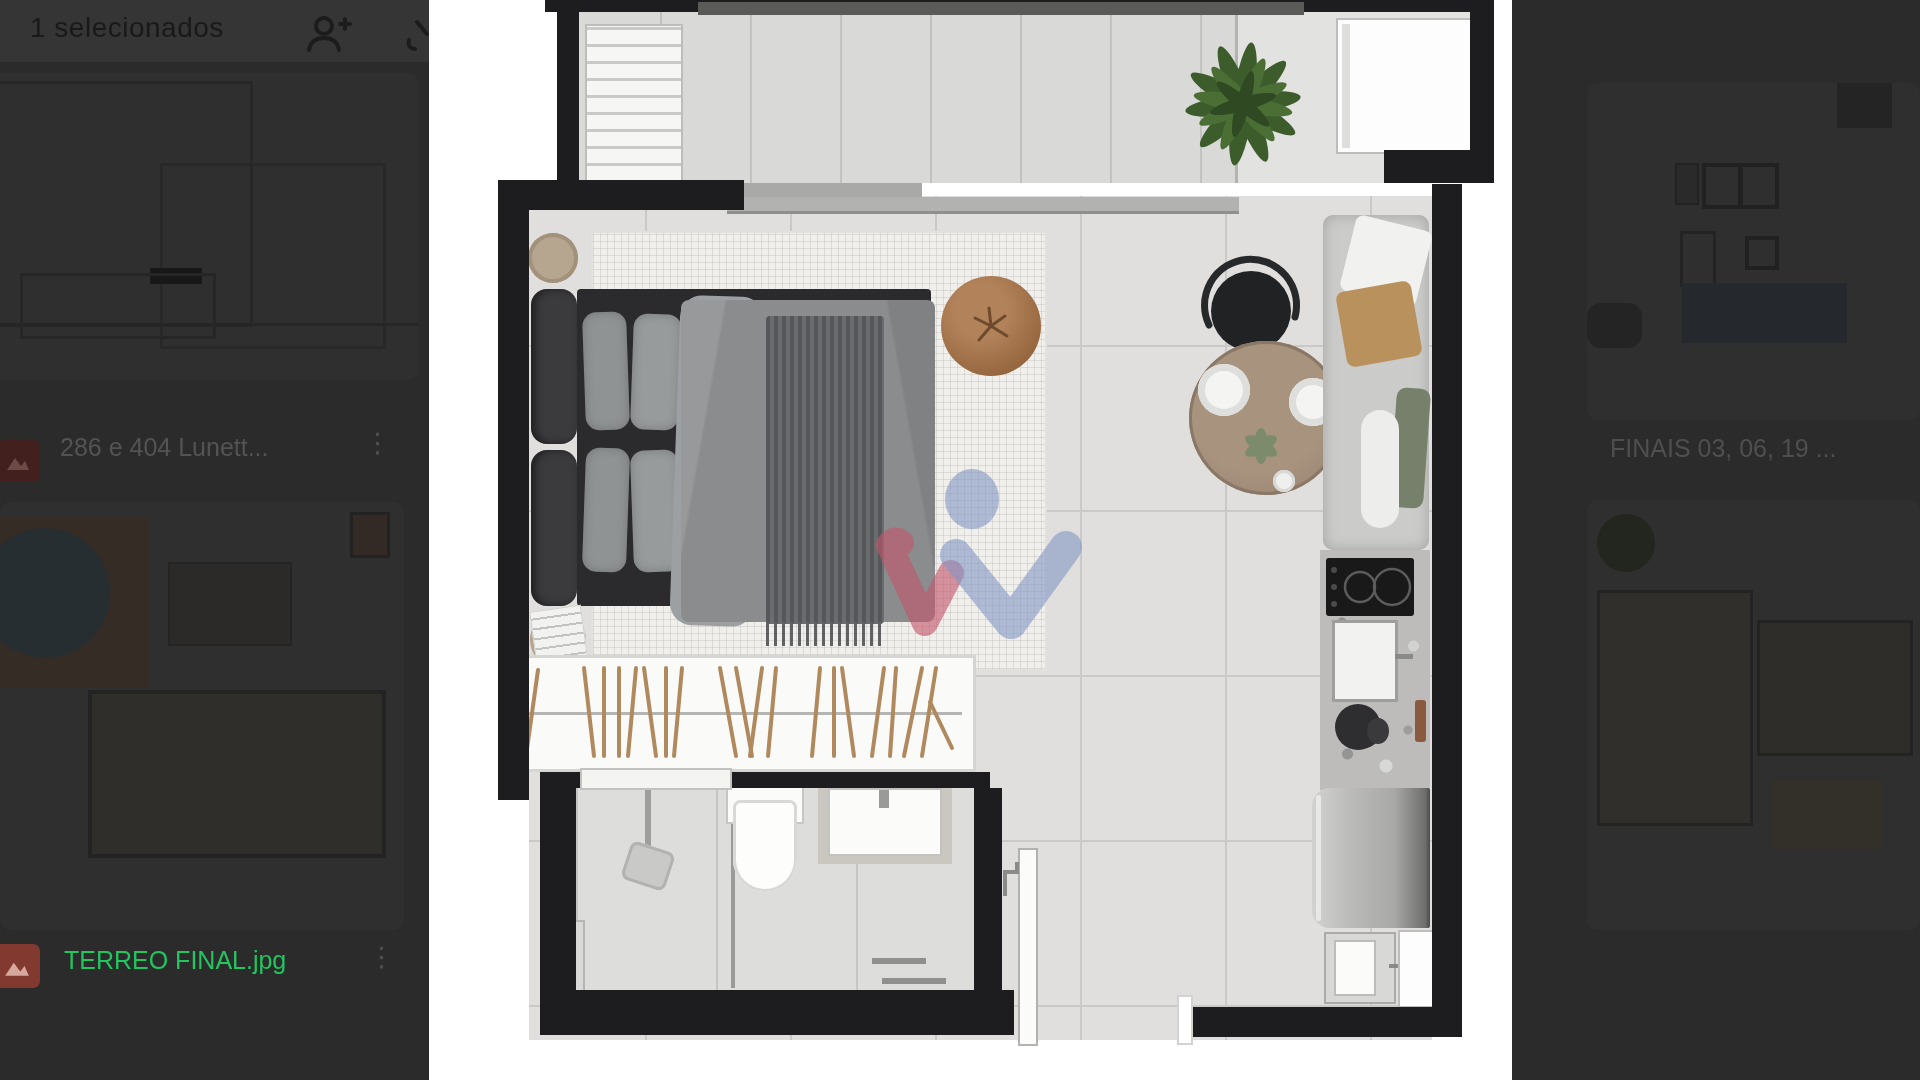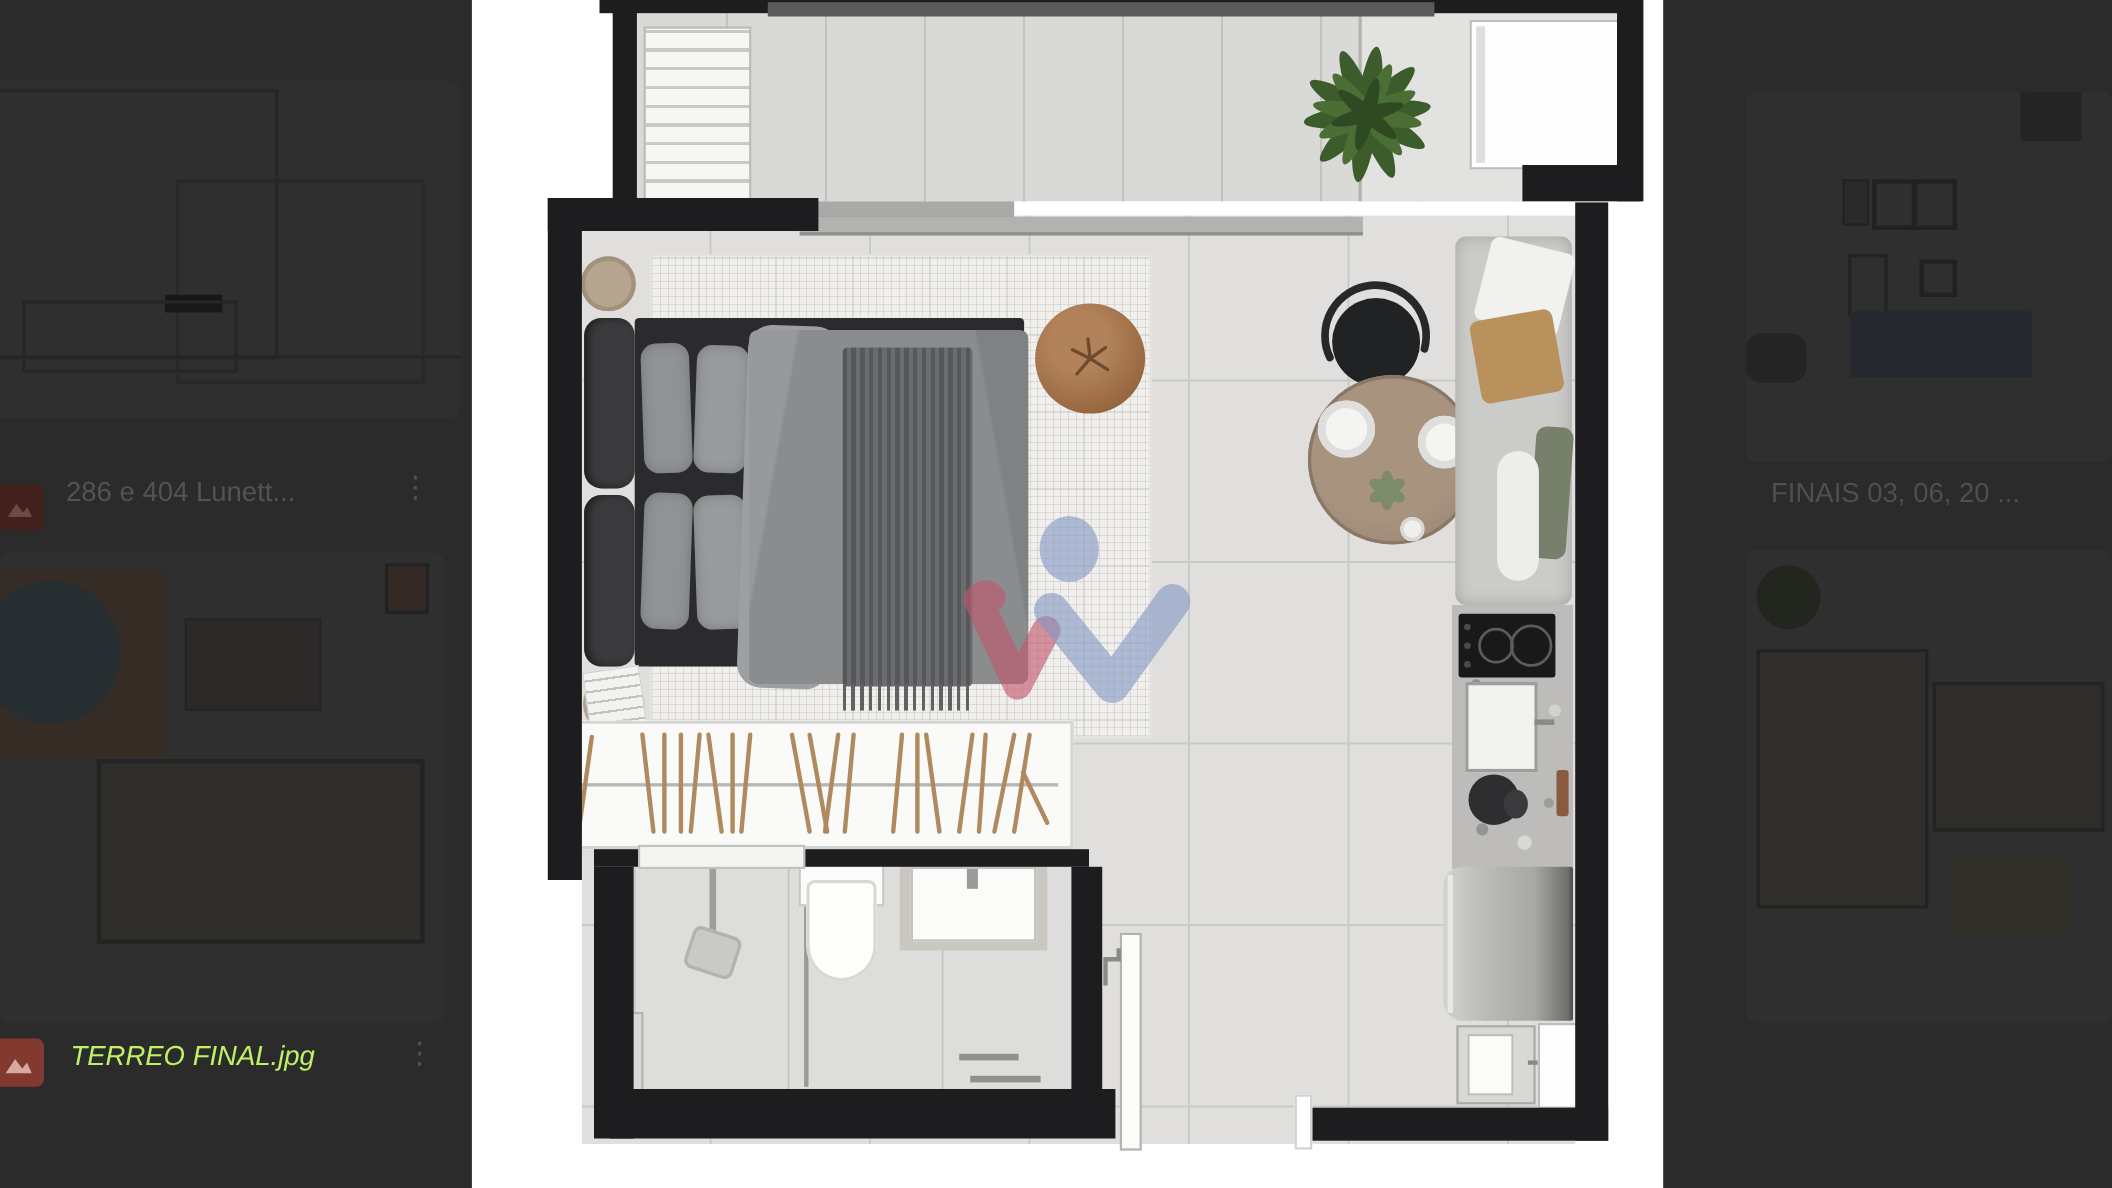--- a/index.html
+++ b/index.html
@@ -29,20 +29,31 @@
     background-image:radial-gradient(circle at 20% 30%,#8f8f8d 0 4px,transparent 5px),radial-gradient(circle at 70% 15%,#a2a2a0 0 5px,transparent 6px),radial-gradient(circle at 45% 55%,#8a8a88 0 6px,transparent 7px),radial-gradient(circle at 80% 75%,#9c9c9a 0 4px,transparent 5px),radial-gradient(circle at 25% 85%,#949492 0 5px,transparent 6px),radial-gradient(circle at 60% 90%,#d8d8d6 0 6px,transparent 7px),radial-gradient(circle at 85% 40%,#d2d2d0 0 5px,transparent 6px);}
   .silver{background:linear-gradient(90deg,#d2d2d0 0%,#b9b9b7 35%,#a8a8a6 70%,#6e6e6c 96%,#4a4a48 100%);}
   .pillow{position:absolute;background:#909394;border-radius:14px;box-shadow:inset 0 0 10px rgba(60,60,60,.35);}
   .tick{stroke:#b08a5e;stroke-width:4;stroke-linecap:round;}
 </style>
 </head>
 <body>
 
 <div class="screen">
 
+  <div class="abs" style="left:0;top:0;width:429px;height:62px;background:#353535;">
+    <div class="abs toolbar-label" style="left:30px;top:12px;">1 selecionados</div>
+    <svg class="abs tb-icon" style="left:302px;top:12px;" width="50" height="44" viewBox="0 0 50 44">
+      <circle cx="22" cy="14" r="8" fill="none" stroke="#1c1c1c" stroke-width="4"></circle>
+      <path d="M7 38 q2 -12 15 -12 q13 0 15 12" fill="none" stroke="#1c1c1c" stroke-width="4" stroke-linecap="round"></path>
+      <path d="M38 12 h10 M43 7 v10" stroke="#1c1c1c" stroke-width="4" stroke-linecap="round"></path>
+    </svg>
+    <svg class="abs tb-icon" style="left:405px;top:14px;" width="24" height="42" viewBox="0 0 24 42">
+      <path d="M4 26 q-2 8 6 9 M12 8 l10 12" fill="none" stroke="#1c1c1c" stroke-width="4" stroke-linecap="round"></path>
+    </svg>
+  </div>
 
   <div class="abs card" style="left:0;top:73px;width:418px;height:307px;border-top-left-radius:0;border-bottom-left-radius:0;">
     <div class="faint" style="left:0;top:8px;width:250px;height:240px;border:3px solid #272727;border-left:none;"></div>
     <div class="faint" style="left:160px;top:90px;width:220px;height:180px;border:3px solid #282828;"></div>
     <div class="faint" style="left:150px;top:195px;width:52px;height:16px;background:#181818;"></div>
     <div class="faint" style="left:20px;top:200px;width:190px;height:60px;border:3px solid #262626;"></div>
     <div class="faint" style="left:0;top:250px;width:418px;height:3px;background:#262626;"></div>
   </div>
 
   <div class="abs fileicon" style="left:-4px;top:440px;width:44px;height:42px;background:#41201d;">
@@ -59,35 +70,35 @@
     <div class="faint" style="left:168px;top:60px;width:120px;height:80px;background:#2b2a28;border:2px solid #242424;"></div>
     <div class="faint" style="left:88px;top:188px;width:290px;height:160px;border:4px solid #232323;background:#302e2b;"></div>
     <div class="faint" style="left:350px;top:10px;width:34px;height:40px;border:3px solid #222;background:#332a25;"></div>
   </div>
 
   <div class="abs fileicon" style="left:-6px;top:944px;width:46px;height:44px;background:#82392f;">
     <svg width="28" height="24" viewBox="0 0 26 22">
         <path d="M2 20 L10 8 L16 16 L20 11 L24 20 Z" fill="#d6a89e"></path>
       </svg>
   </div>
-  <div class="abs row-label" style="left:64px;top:946px;color:#bef264;font-style:italic;">TERREO FINAL.jpg</div>
+  <div class="abs row-label" style="left:64px;top:946px;color:#22c55e;">TERREO FINAL.jpg</div>
   <div class="abs dots" style="left:368px;top:944px;">⋮</div>
 
   <div class="abs card" style="left:1587px;top:83px;width:333px;height:337px;">
     <div class="faint" style="left:88px;top:80px;width:20px;height:38px;background:#2a2a2a;border:2px solid #222;"></div>
     <div class="faint" style="left:115px;top:80px;width:32px;height:38px;border:4px solid #212121;"></div>
     <div class="faint" style="left:152px;top:80px;width:32px;height:38px;border:4px solid #212121;"></div>
     <div class="faint" style="left:93px;top:148px;width:30px;height:50px;border:3px solid #232323;"></div>
     <div class="faint" style="left:158px;top:153px;width:26px;height:26px;border:4px solid #212121;"></div>
     <div class="faint" style="left:95px;top:200px;width:165px;height:60px;background:#25292d;"></div>
     <div class="faint" style="left:250px;top:0px;width:55px;height:45px;background:#242424;"></div>
     <div class="faint" style="left:0px;top:220px;width:55px;height:45px;background:#242424;border-radius:14px;"></div>
   </div>
 
-  <div class="abs row-label" style="left:1610px;top:434px;color:#4f4f4f;">FINAIS 03, 06, 20 ...</div>
+  <div class="abs row-label" style="left:1610px;top:434px;color:#4f4f4f;">FINAIS 03, 06, 19 ...</div>
   <div class="abs dots" style="left:1910px;top:432px;">⋮</div>
 
   <div class="abs card" style="left:1587px;top:500px;width:333px;height:430px;">
     <div class="faint" style="left:10px;top:14px;width:58px;height:58px;border-radius:50%;background:#23261f;"></div>
     <div class="faint" style="left:10px;top:90px;width:150px;height:230px;background:#312f2c;border:3px solid #232323;"></div>
     <div class="faint" style="left:170px;top:120px;width:150px;height:130px;background:#2e2d2a;border:3px solid #232323;"></div>
     <div class="faint" style="left:185px;top:280px;width:110px;height:70px;background:#33302a;"></div>
   </div>
 
   <div class="abs plan" style="left:429px;top:0;width:1083px;height:1080px;">

